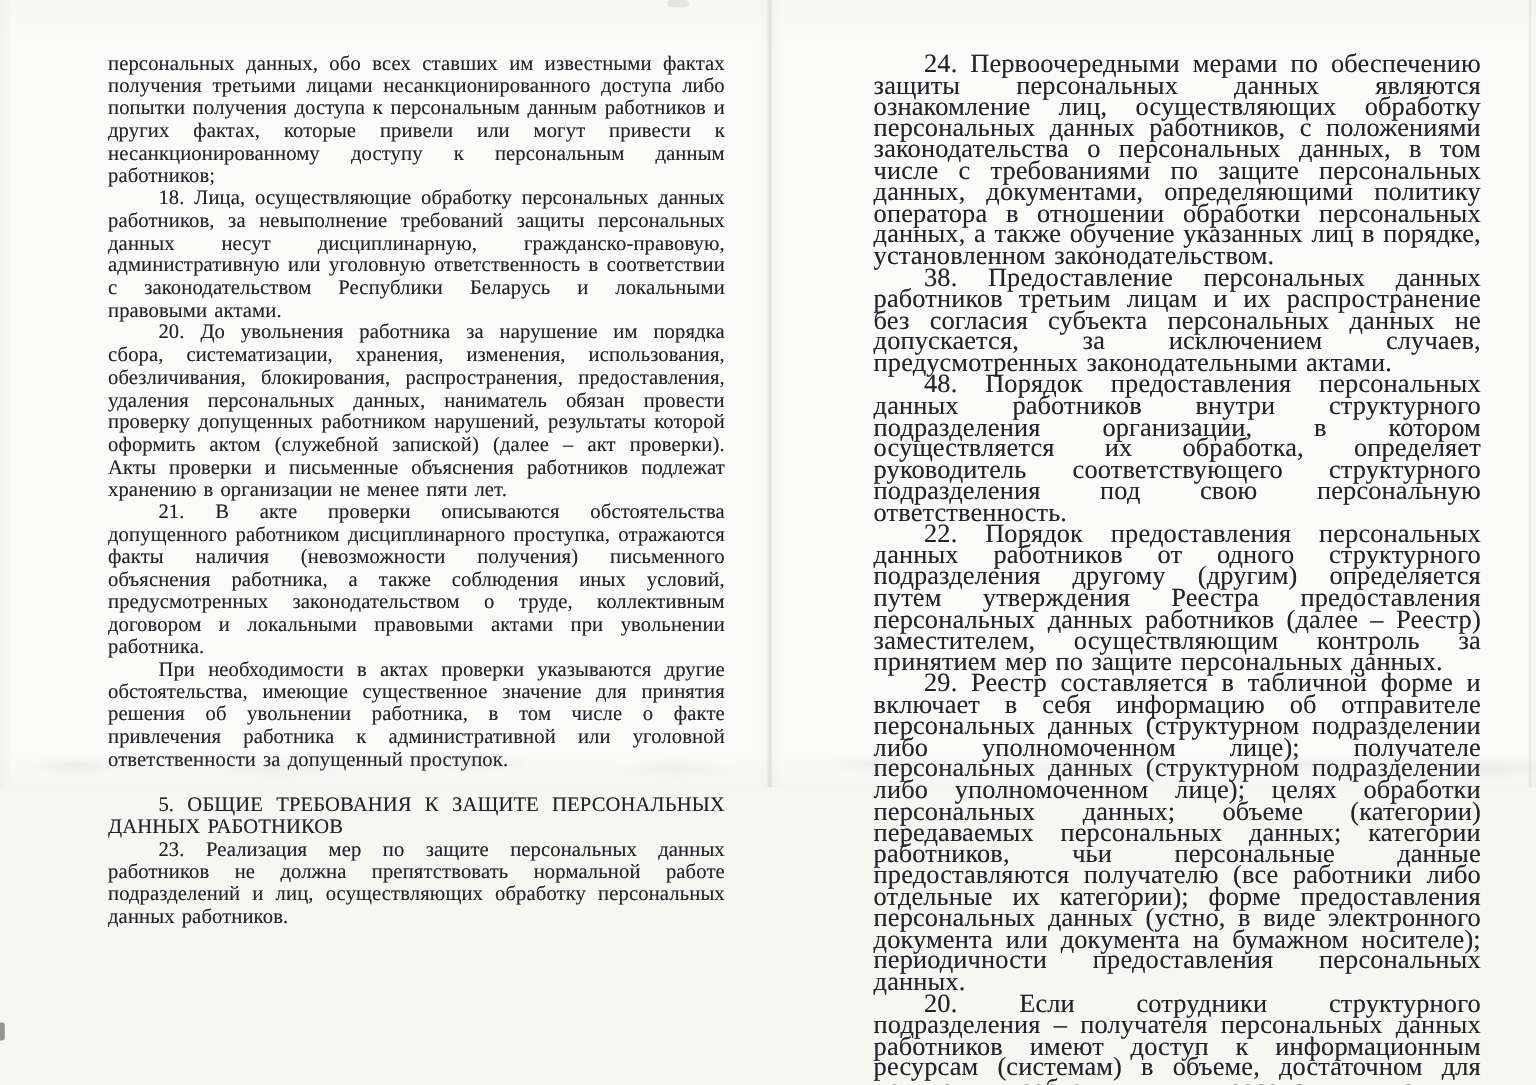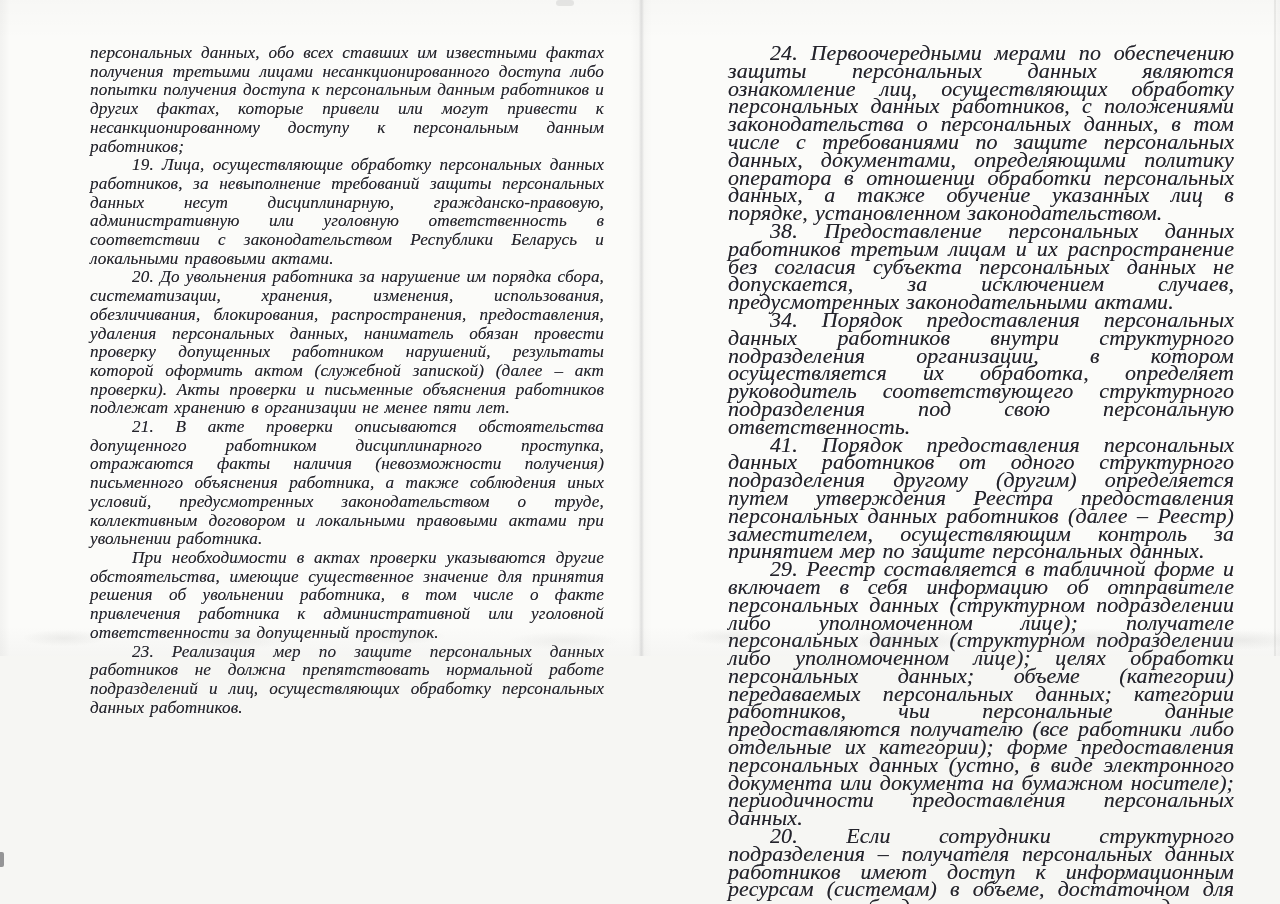--- a/index.html
+++ b/index.html
@@ -14,21 +14,20 @@
     position: relative;
     width: 1280px;
     height: 656px;
     background:
       linear-gradient(to bottom, rgba(0,0,0,0.015), rgba(0,0,0,0) 40px),
       linear-gradient(to right, rgba(0,0,0,0.035) 0px, rgba(0,0,0,0) 10px),
       linear-gradient(to left, rgba(0,0,0,0.025) 0px, rgba(0,0,0,0) 8px),
       #fbfbf9;
     font-family: "Liberation Serif", "DejaVu Serif", serif;
     color: #23232b;
-    font-style: italic;
   }
   .page {
     position: absolute;
     top: 44px;
     text-align: justify;
     text-shadow: 0 0 0.5px rgba(35,35,45,0.45);
     letter-spacing: 0.1px;
     word-spacing: 1.5px;
   }
   .page-left {
@@ -99,31 +98,32 @@
     background: rgba(70,70,72,0.55);
     border-radius: 0 2px 2px 0;
   }
 </style>
 </head>
 <body>
 
 <div class="scan">
   <div class="page page-left">
       <p class="para no-indent">персональных данных, обо всех ставших им известными фактах получения третьими лицами несанкционированного доступа либо попытки получения доступа к персональным данным работников и других фактах, которые привели или могут привести к несанкционированному доступу к персональным данным работников;</p>
-      <p class="para">19. Лица, осуществляющие обработку персональных данных работников, за невыполнение требований защиты персональных данных несут дисциплинарную, гражданско-правовую, административную или уголовную ответственность в соответствии с законодательством Республики Беларусь и локальными правовыми актами.</p>
+      <p class="para">18. Лица, осуществляющие обработку персональных данных работников, за невыполнение требований защиты персональных данных несут дисциплинарную, гражданско-правовую, административную или уголовную ответственность в соответствии с законодательством Республики Беларусь и локальными правовыми актами.</p>
       <p class="para">20. До увольнения работника за нарушение им порядка сбора, систематизации, хранения, изменения, использования, обезличивания, блокирования, распространения, предоставления, удаления персональных данных, наниматель обязан провести проверку допущенных работником нарушений, результаты которой оформить актом (служебной запиской) (далее – акт проверки). Акты проверки и письменные объяснения работников подлежат хранению в организации не менее пяти лет.</p>
       <p class="para">21. В акте проверки описываются обстоятельства допущенного работником дисциплинарного проступка, отражаются факты наличия (невозможности получения) письменного объяснения работника, а также соблюдения иных условий, предусмотренных законодательством о труде, коллективным договором и локальными правовыми актами при увольнении работника.</p>
       <p class="para">При необходимости в актах проверки указываются другие обстоятельства, имеющие существенное значение для принятия решения об увольнении работника, в том числе о факте привлечения работника к административной или уголовной ответственности за допущенный проступок.</p>
+      <p class="para heading">5. ОБЩИЕ ТРЕБОВАНИЯ К ЗАЩИТЕ ПЕРСОНАЛЬНЫХ ДАННЫХ РАБОТНИКОВ</p>
       <p class="para">23. Реализация мер по защите персональных данных работников не должна препятствовать нормальной работе подразделений и лиц, осуществляющих обработку персональных данных работников.</p>
     </div>
   <div class="page page-right">
       <p class="para">24. Первоочередными мерами по обеспечению защиты персональных данных являются ознакомление лиц, осуществляющих обработку персональных данных работников, с положениями законодательства о персональных данных, в том числе с требованиями по защите персональных данных, документами, определяющими политику оператора в отношении обработки персональных данных, а также обучение указанных лиц в порядке, установленном законодательством.</p>
       <p class="para">38. Предоставление персональных данных работников третьим лицам и их распространение без согласия субъекта персональных данных не допускается, за исключением случаев, предусмотренных законодательными актами.</p>
-      <p class="para">34. Порядок предоставления персональных данных работников внутри структурного подразделения организации, в котором осуществляется их обработка, определяет руководитель соответствующего структурного подразделения под свою персональную ответственность.</p>
-      <p class="para">41. Порядок предоставления персональных данных работников от одного структурного подразделения другому (другим) определяется путем утверждения Реестра предоставления персональных данных работников (далее – Реестр) заместителем, осуществляющим контроль за принятием мер по защите персональных данных.</p>
+      <p class="para">48. Порядок предоставления персональных данных работников внутри структурного подразделения организации, в котором осуществляется их обработка, определяет руководитель соответствующего структурного подразделения под свою персональную ответственность.</p>
+      <p class="para">22. Порядок предоставления персональных данных работников от одного структурного подразделения другому (другим) определяется путем утверждения Реестра предоставления персональных данных работников (далее – Реестр) заместителем, осуществляющим контроль за принятием мер по защите персональных данных.</p>
       <p class="para">29. Реестр составляется в табличной форме и включает в себя информацию об отправителе персональных данных (структурном подразделении либо уполномоченном лице); получателе персональных данных (структурном подразделении либо уполномоченном лице); целях обработки персональных данных; объеме (категории) передаваемых персональных данных; категории работников, чьи персональные данные предоставляются получателю (все работники либо отдельные их категории); форме предоставления персональных данных (устно, в виде электронного документа или документа на бумажном носителе); периодичности предоставления персональных данных.</p>
       <p class="para">20. Если сотрудники структурного подразделения – получателя персональных данных работников имеют доступ к информационным ресурсам (системам) в объеме, достаточном для получения необходимых им персональных данных, то указанные данные в соответствии с Реестром не предоставляются.</p>
     </div>
   <div class="fold"></div>
   <div class="paper-edge-right"></div>
   <div class="bottom-mottle"></div>
   <div class="speck-top"></div>
   <div class="speck-bottom-left"></div>
 </div>
 

